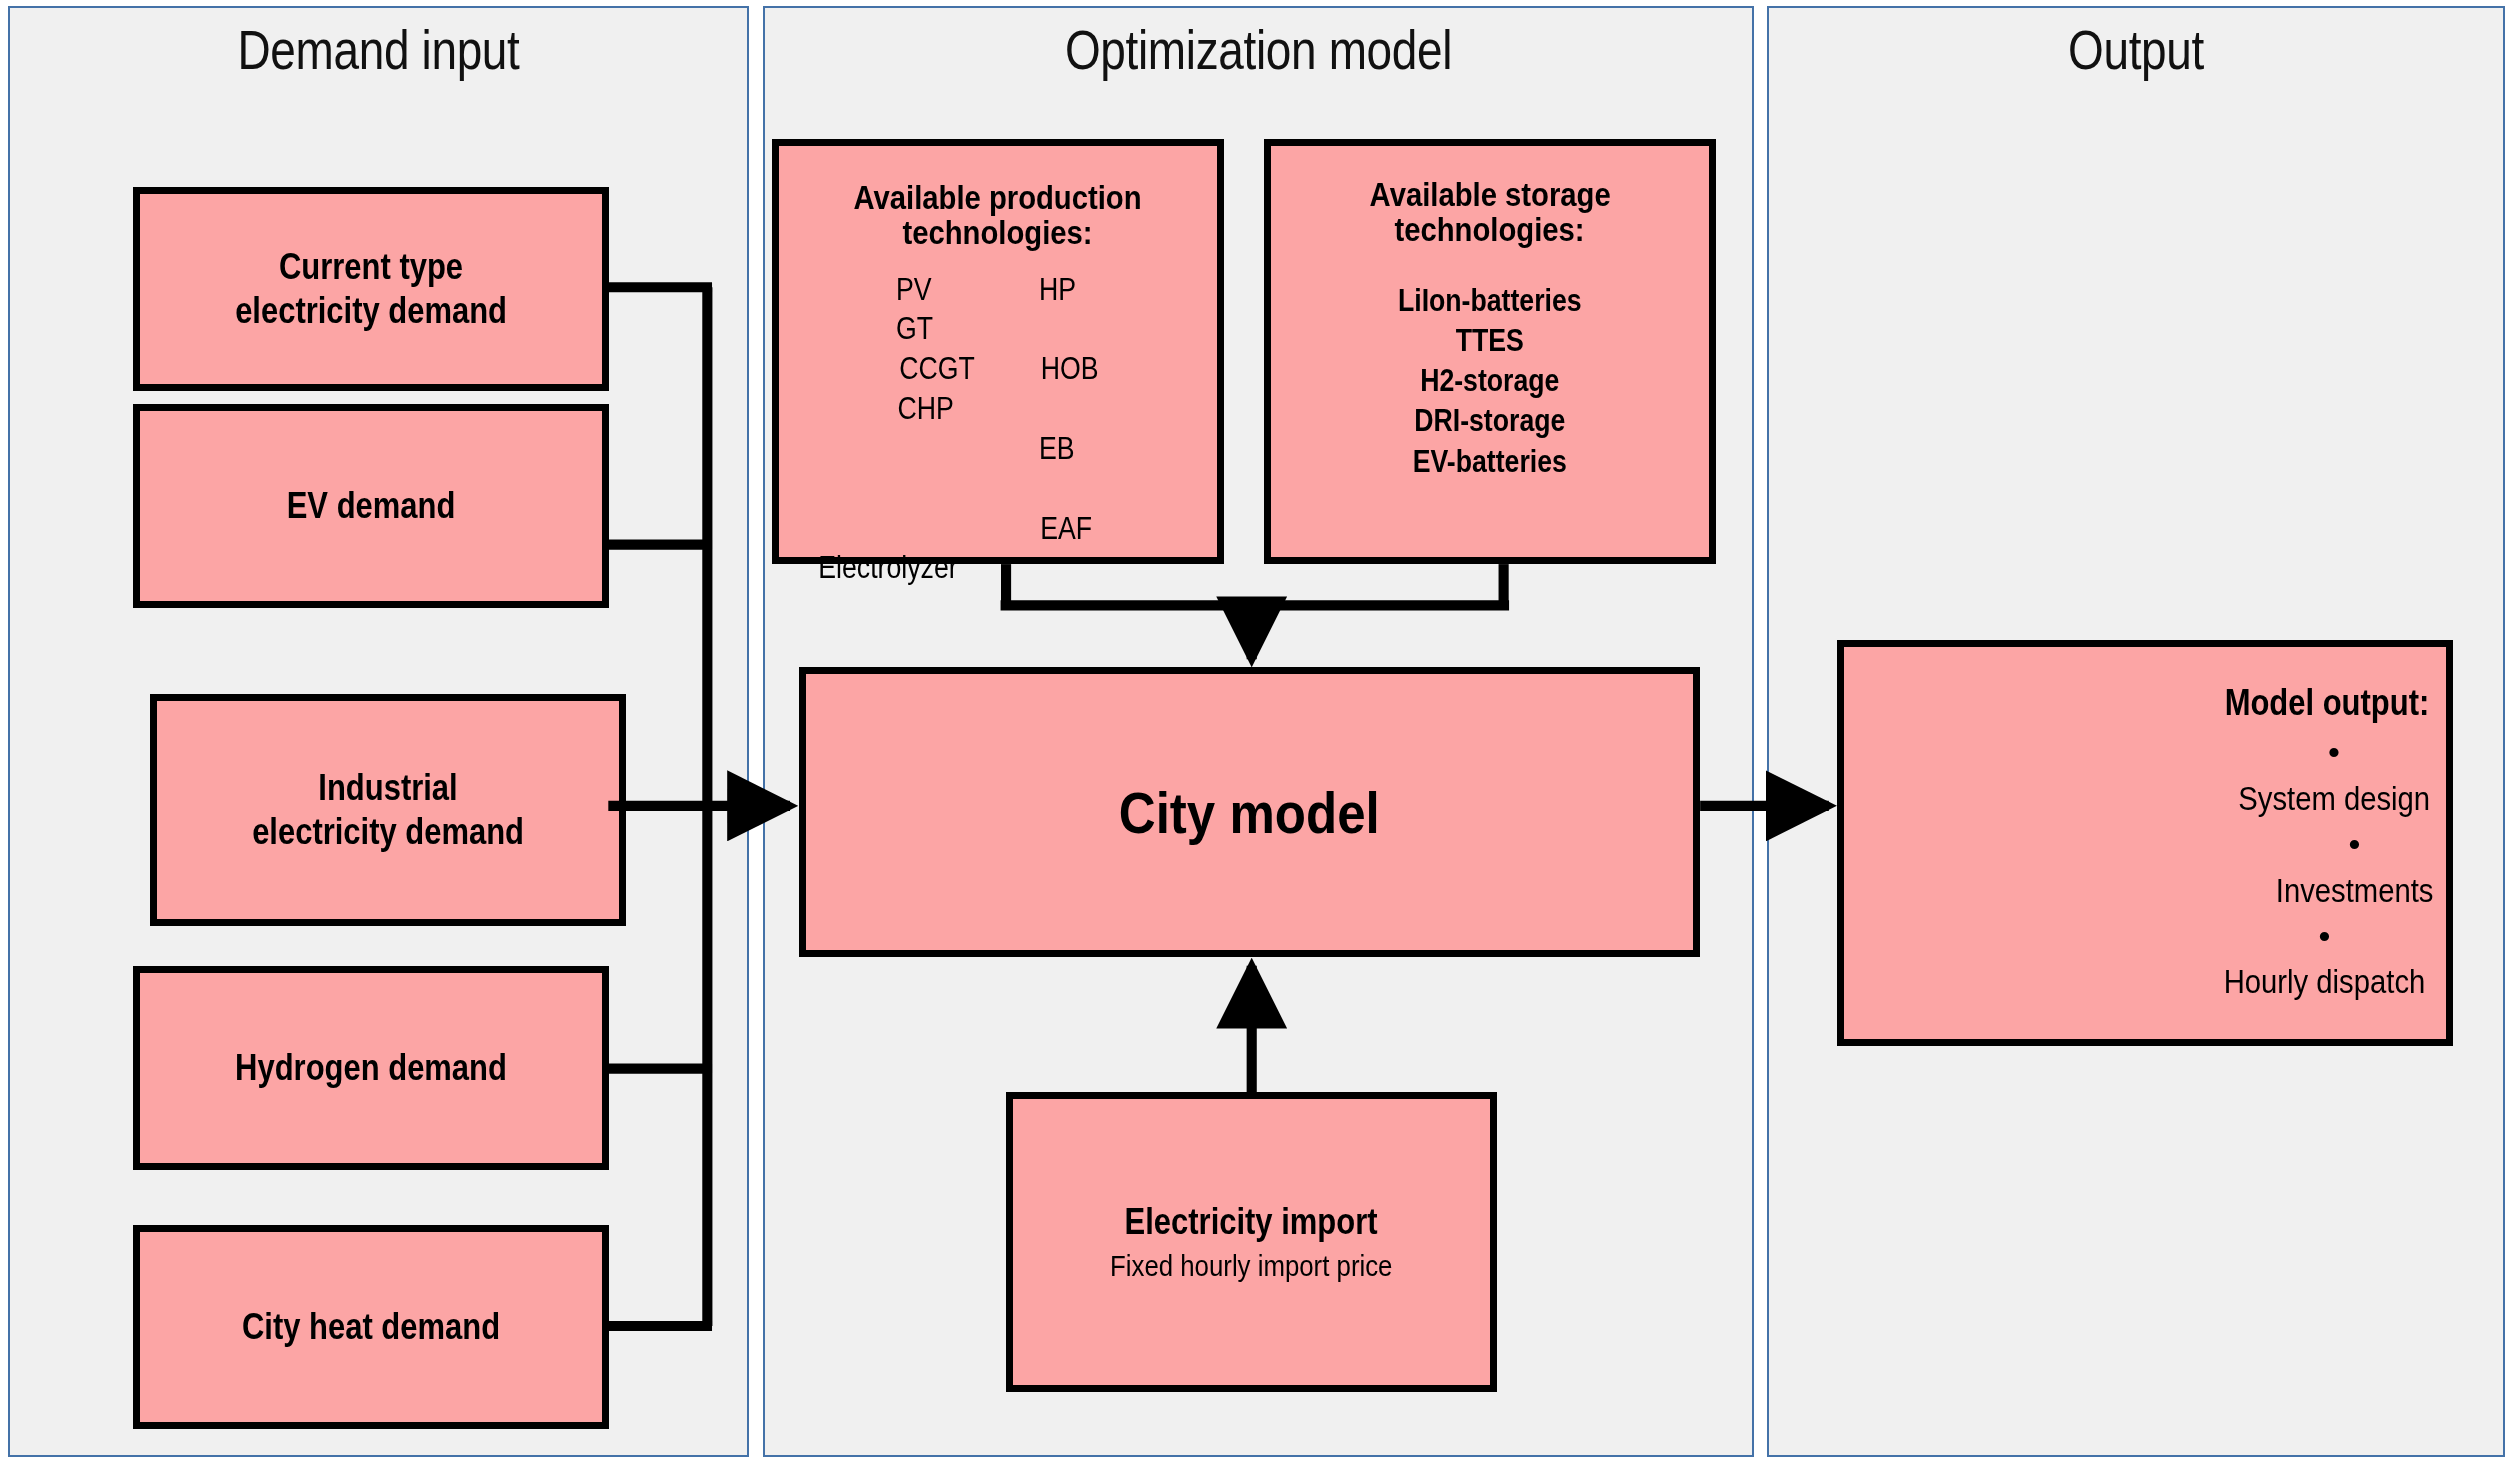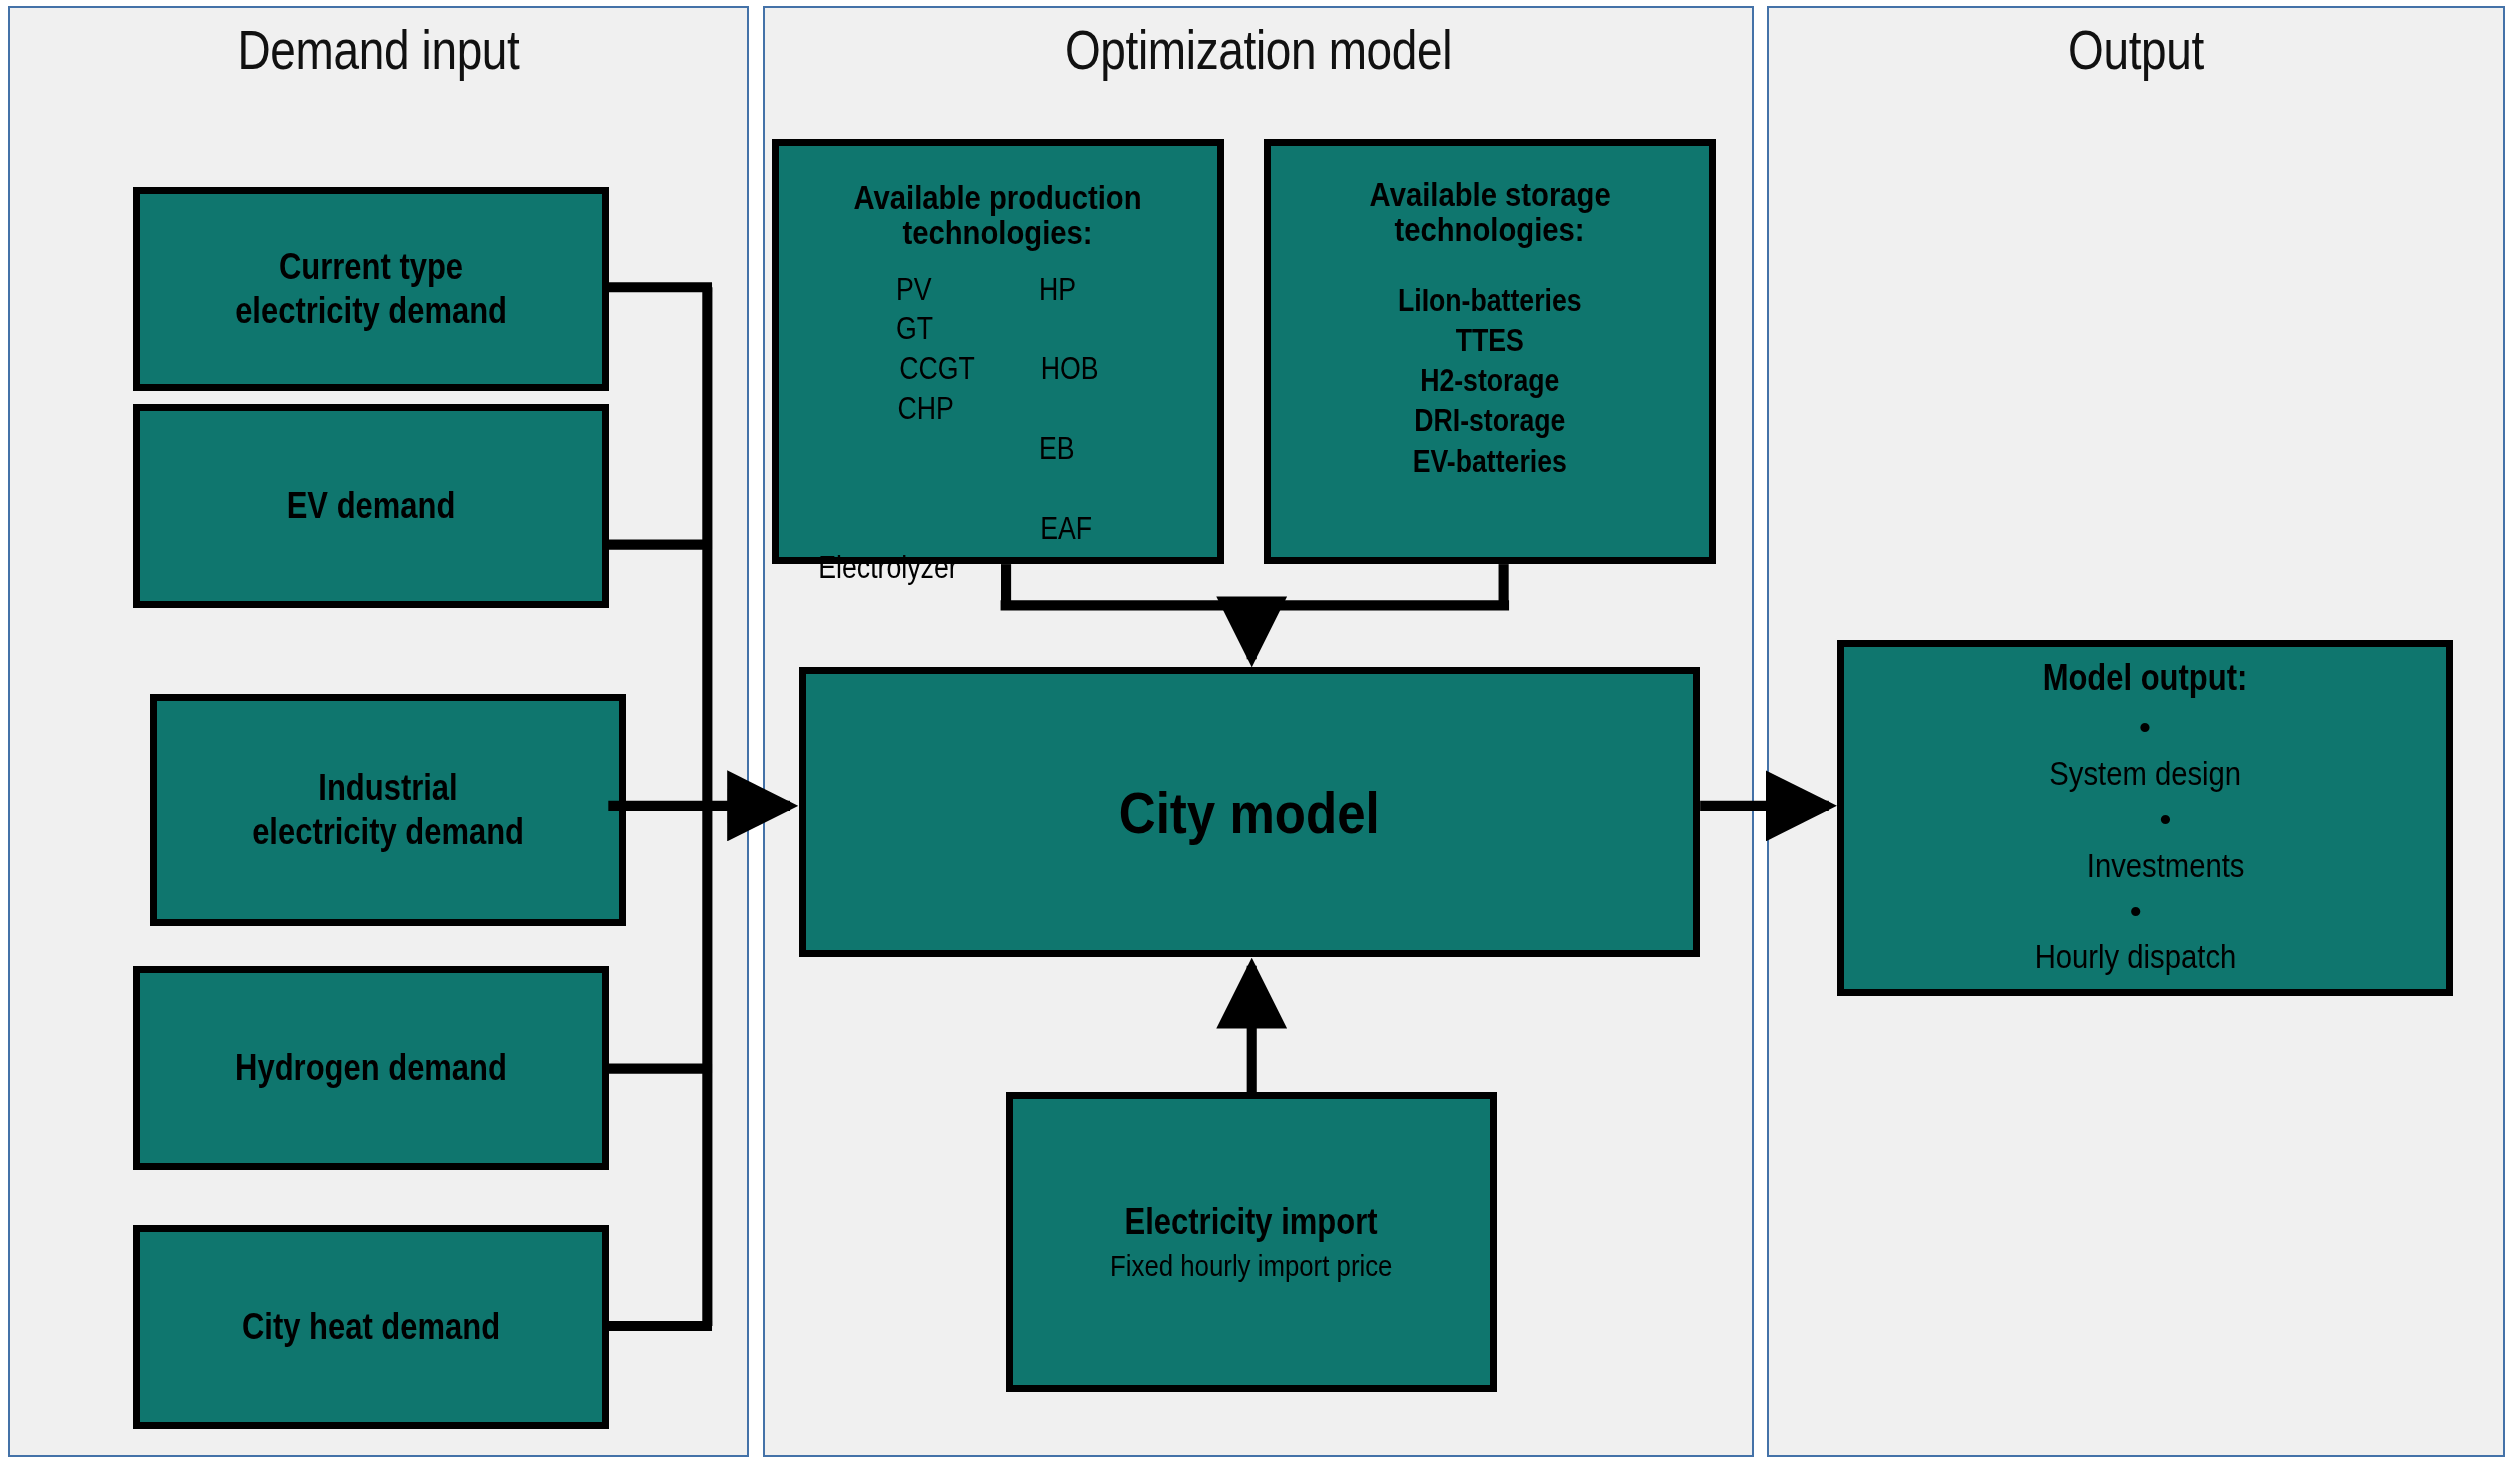--- a/index.html
+++ b/index.html
@@ -4,21 +4,21 @@
 <style>
   html,body{margin:0;padding:0;background:#ffffff;}
   body{width:2512px;height:1469px;position:relative;overflow:hidden;
        font-family:"Liberation Sans","DejaVu Sans",sans-serif;color:#000;}
 
   .panel{position:absolute;background:#f0f0f0;border:2.3px solid #4472a8;box-sizing:border-box;}
   .panel-title{position:absolute;width:100%;text-align:center;font-size:56px;
                font-weight:400;letter-spacing:-0.4px;line-height:1;color:#111;
                transform:scaleX(0.82);transform-origin:center top;}
 
-  .node{position:absolute;background:#0f766e;border:7px solid #000;box-sizing:border-box;
+  .node{position:absolute;background:#fca5a5;border:7px solid #000;box-sizing:border-box;
         display:flex;flex-direction:column;align-items:center;justify-content:center;
         text-align:center;box-shadow:4.7px 4.7px 0 -0.8px rgba(0,0,0,0.0);}
 
   .node .ln{display:block;white-space:nowrap;transform:scaleX(0.86);}
 
   .demand-label{font-size:36px;font-weight:700;line-height:1.22;}
 
   .tech-title{font-size:34px;font-weight:700;line-height:1.2;margin-bottom:14px;}
   .tech-cols{display:flex;gap:55px;font-size:31px;line-height:1.28;font-weight:400;}
   .tech-col{display:flex;flex-direction:column;}
@@ -111,21 +111,21 @@
 
 <div class="node" style="left:799px;top:667px;width:901px;height:290px;">
   <span class="citymodel-label">City model</span>
 </div>
 
 <div class="node" style="left:1006px;top:1092px;width:491px;height:300px;">
   <span class="imp-title ln">Electricity import</span>
   <span class="imp-sub ln">Fixed hourly import price</span>
 </div>
 
-<div class="node" style="left:1837px;top:640px;width:616px;height:356px;">
+<div class="node" style="left:1837px;top:640px;width:616px;height:406px;align-items:flex-end;">
   <span class="out-title ln">Model output:</span>
   <ul class="out-list">
     <li style="margin-left:0px;">
       <span class="b">•</span><span class="ln">System design</span>
     </li>
     <li style="margin-left:41px;">
       <span class="b">•</span><span class="ln">Investments</span>
     </li>
     <li style="margin-left:-18.7px;">
       <span class="b">•</span><span class="ln">Hourly dispatch</span>

